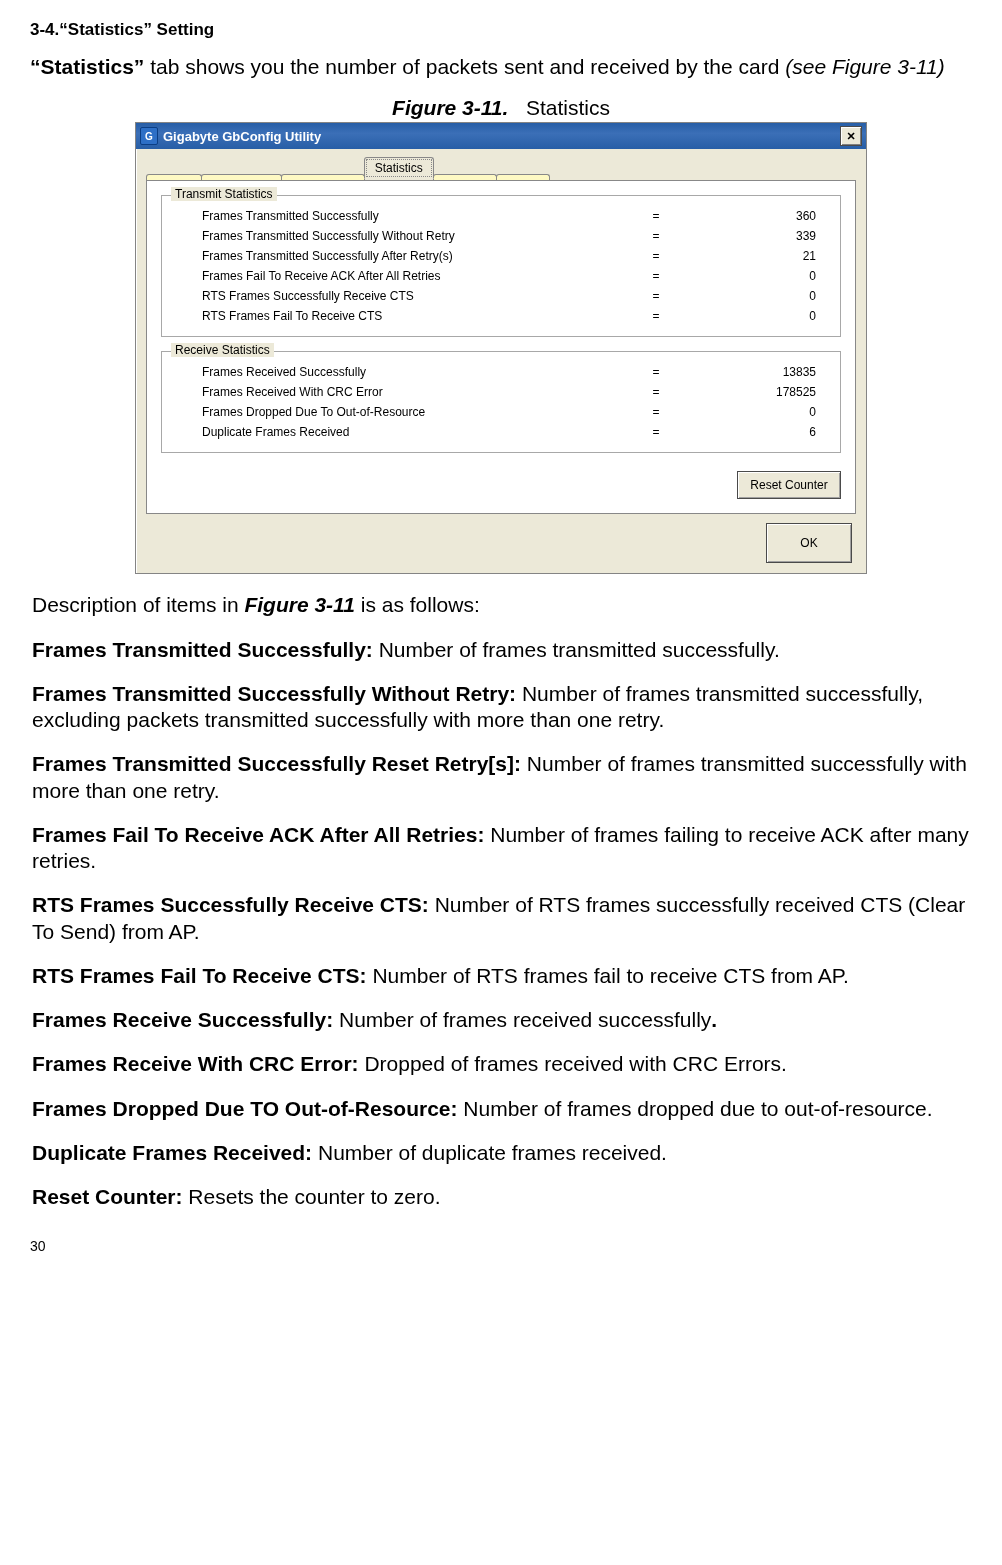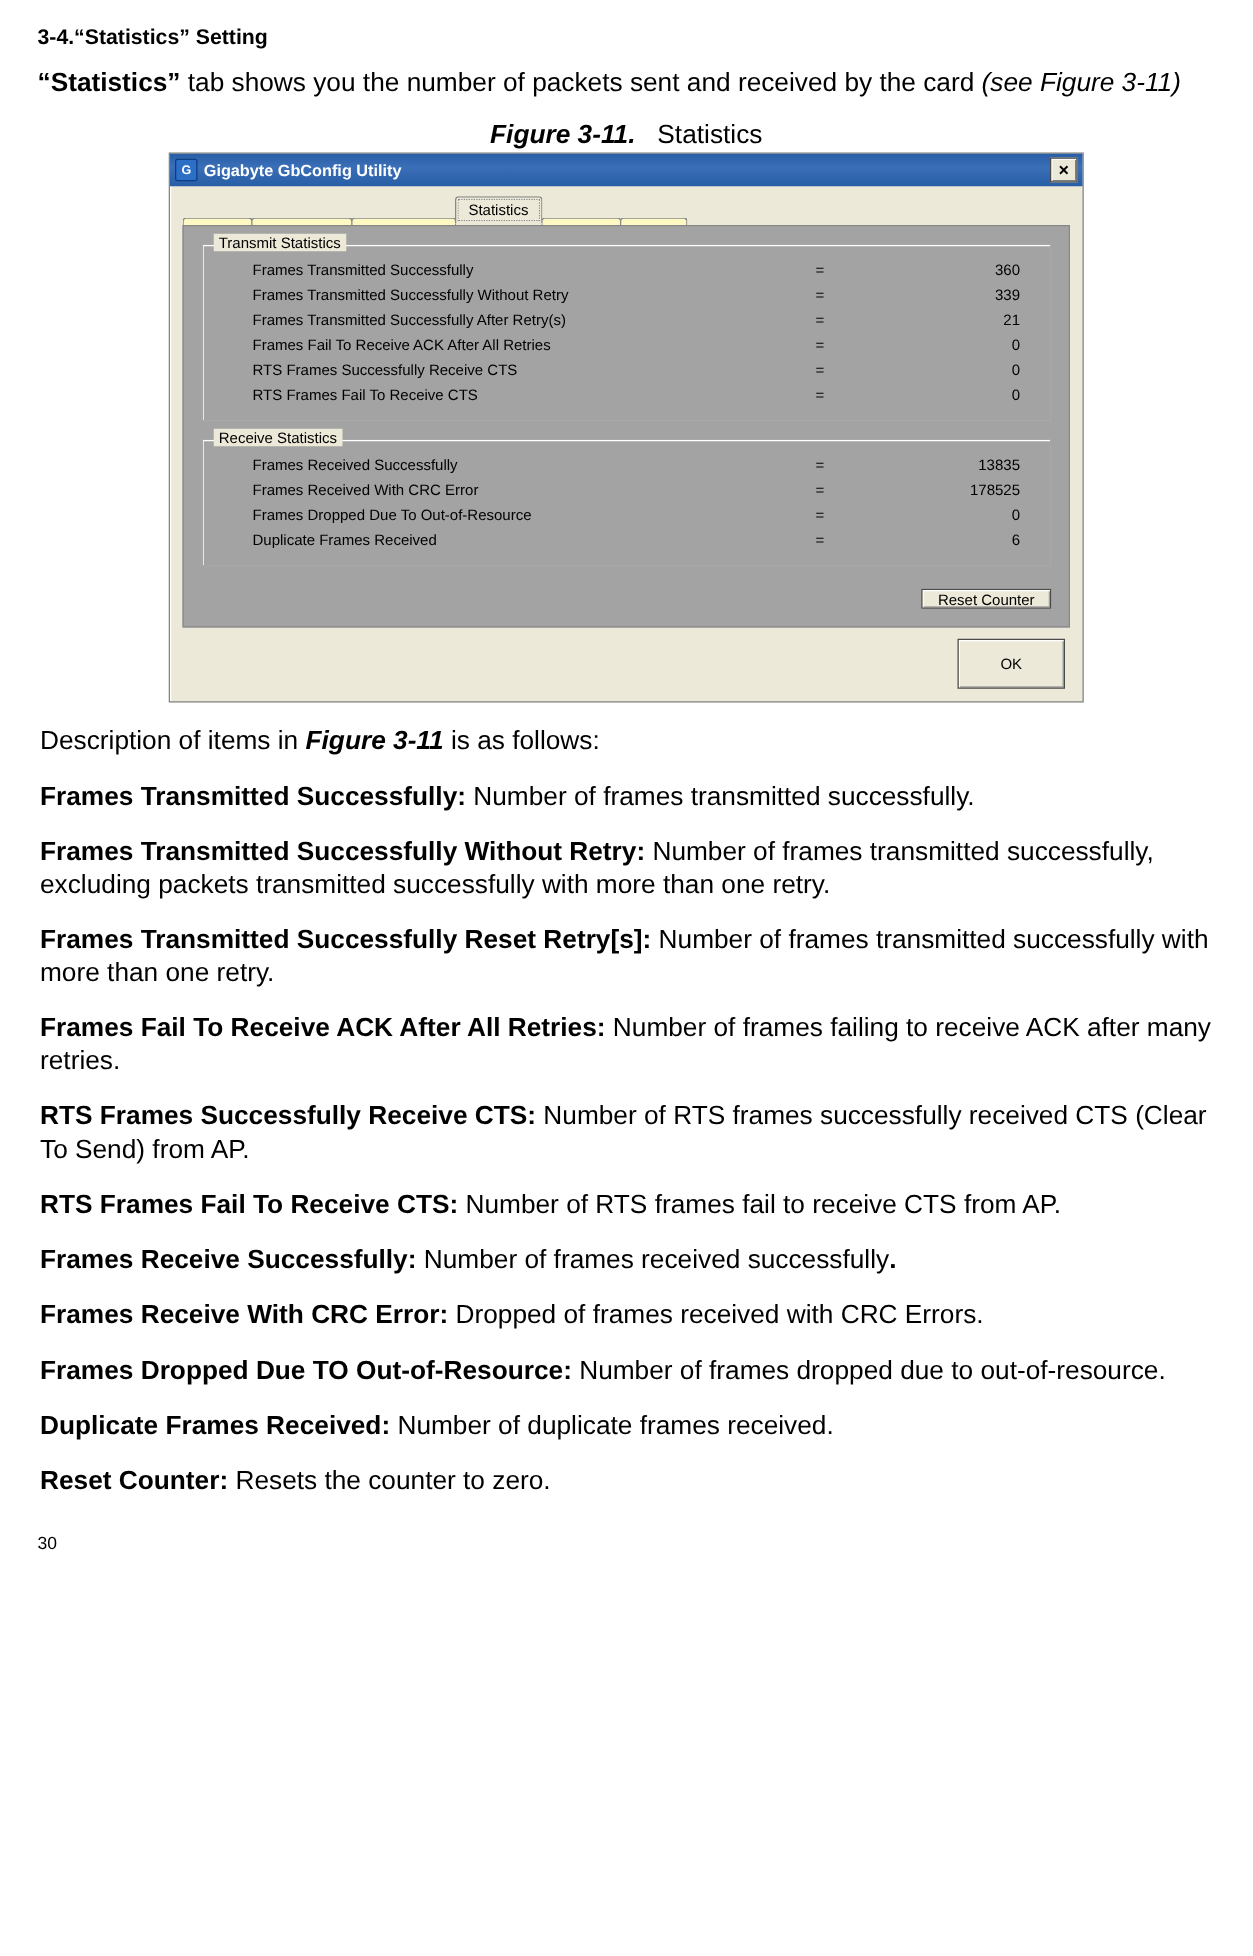--- a/index.html
+++ b/index.html
@@ -104,21 +104,21 @@
     border-bottom: 1px solid #ece9d8;
     top: 0;
     z-index: 2;
     outline: 1px dotted #888;
     outline-offset: -3px;
   }
   .tab-panel {
     border: 1px solid #888;
     margin: 0 10px 4px 10px;
     padding: 14px 14px 14px 14px;
-    background: #a3a3a3;
+    background: #ffffff;
     position: relative;
     top: 1px;
   }
   .groupbox {
     border: 1px solid #a8a8a8;
     padding: 10px 12px 10px 12px;
     margin-bottom: 14px;
     position: relative;
     box-shadow: inset 1px 1px 0 #fff;
   }
@@ -139,21 +139,21 @@
   .stat-label { flex: 1; }
   .stat-eq { width: 120px; text-align: center; }
   .stat-val { width: 100px; text-align: right; padding-right: 8px; }
   .dlg-btn-row {
     display: flex;
     justify-content: flex-end;
     padding: 4px 0 0 0;
   }
   .dlg-btn {
     min-width: 104px;
-    height: 16px;
+    height: 28px;
     border: 1px solid #4a4a4a;
     background: #ece9d8;
     font-size: 12px;
     font-family: Tahoma, Arial, sans-serif;
     box-shadow: inset 1px 1px 0 #fff, inset -1px -1px 0 #a0a0a0;
   }
   .bottom-ok-row {
     display: flex;
     justify-content: flex-end;
     padding: 6px 14px 10px 0;

